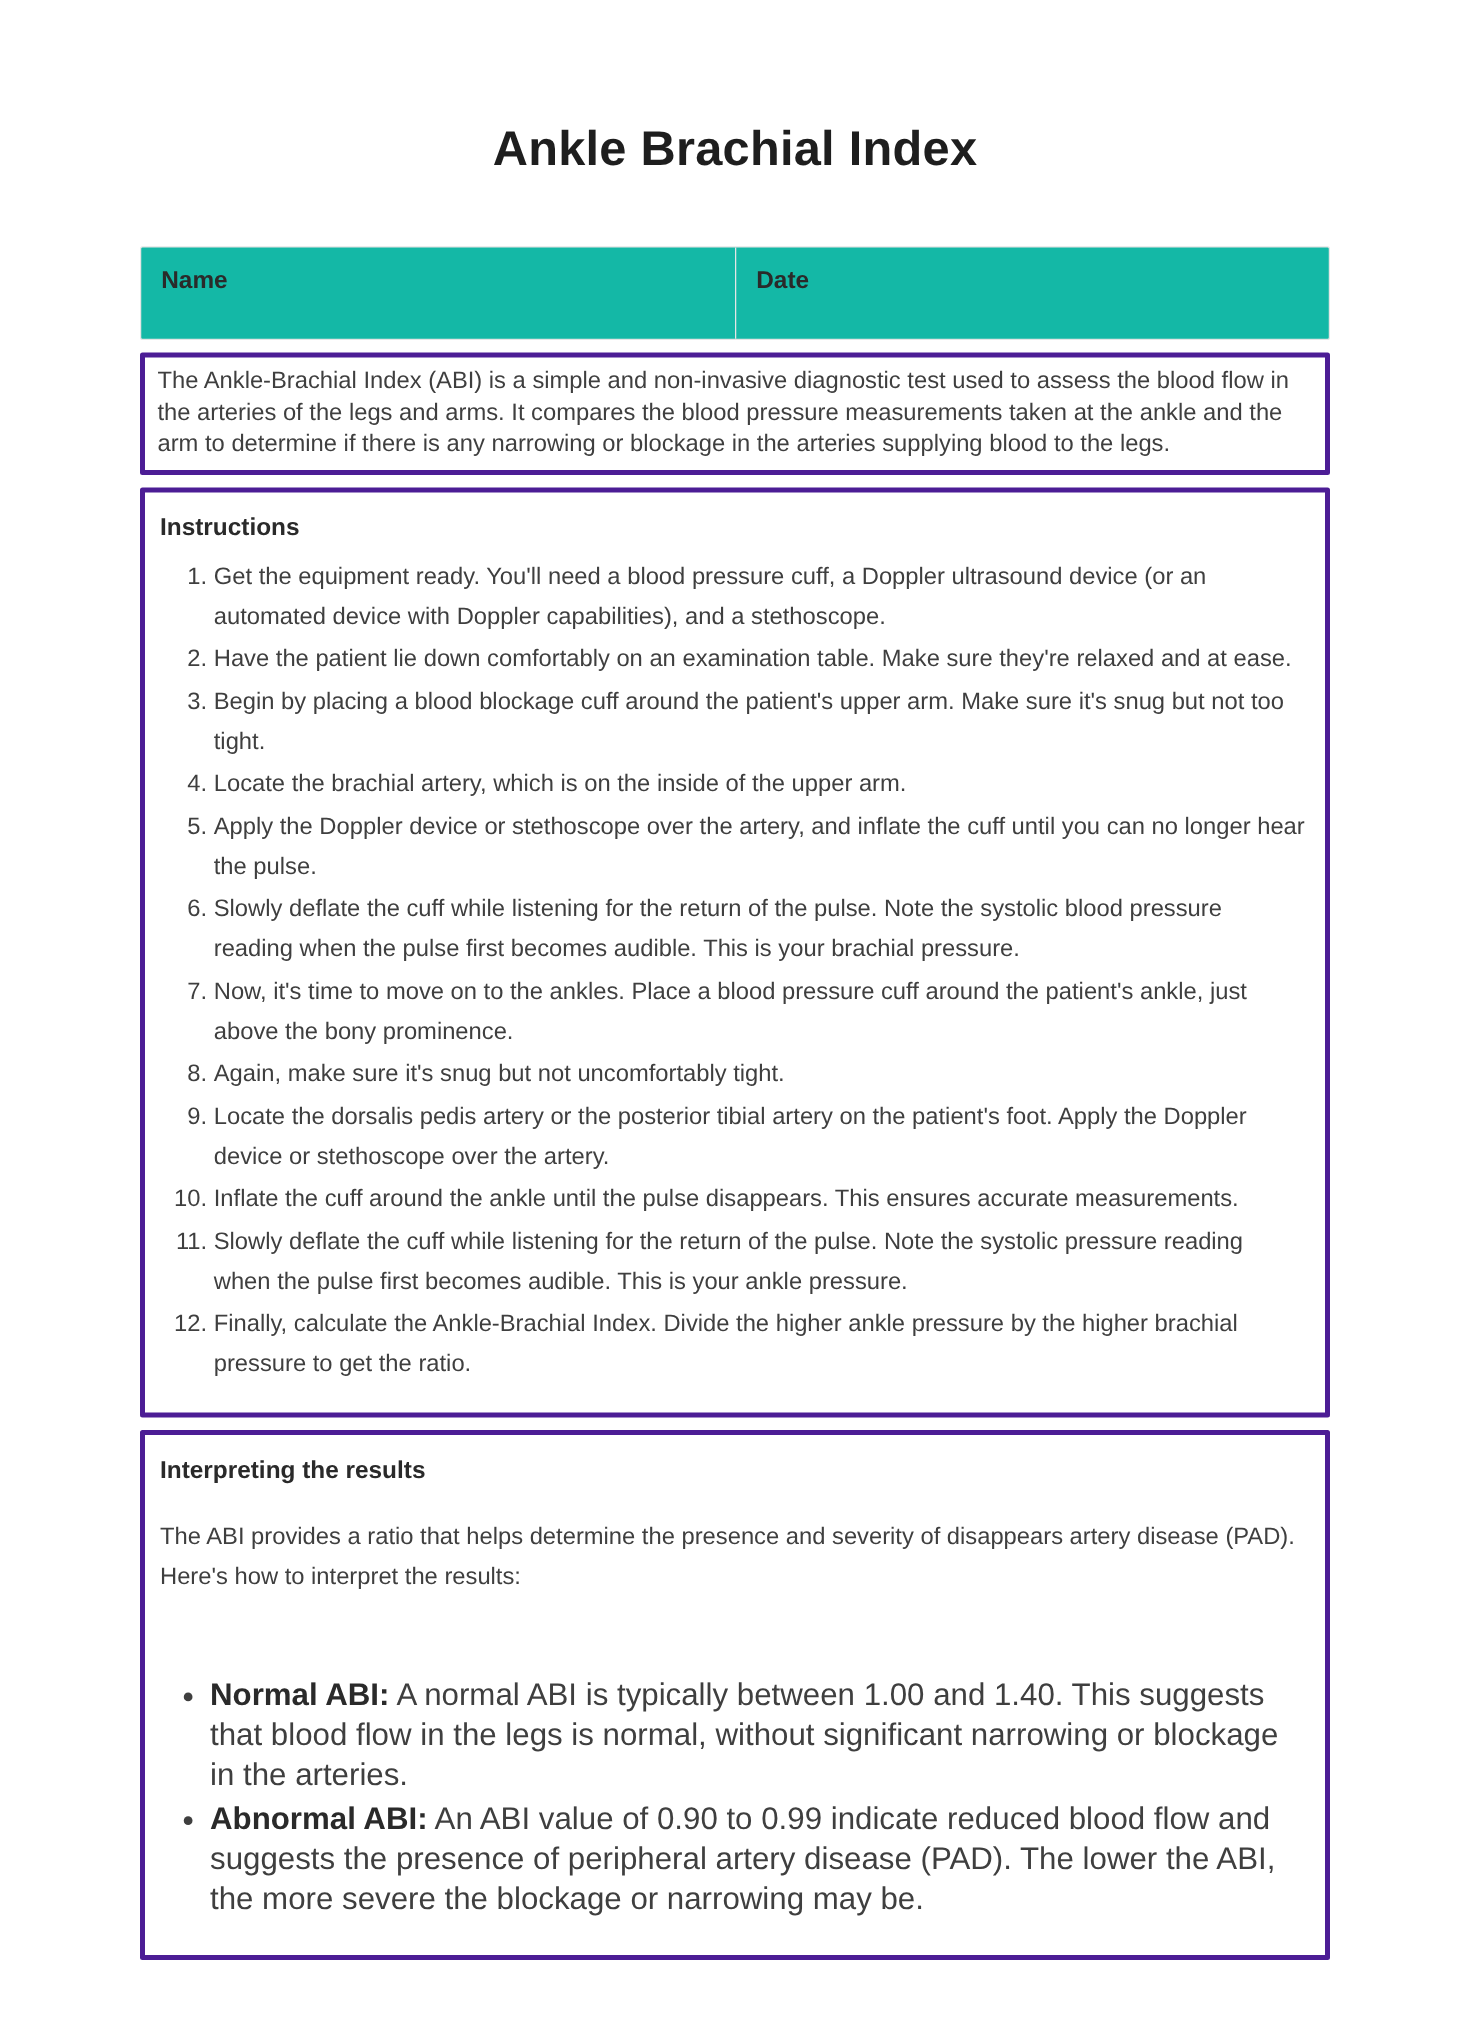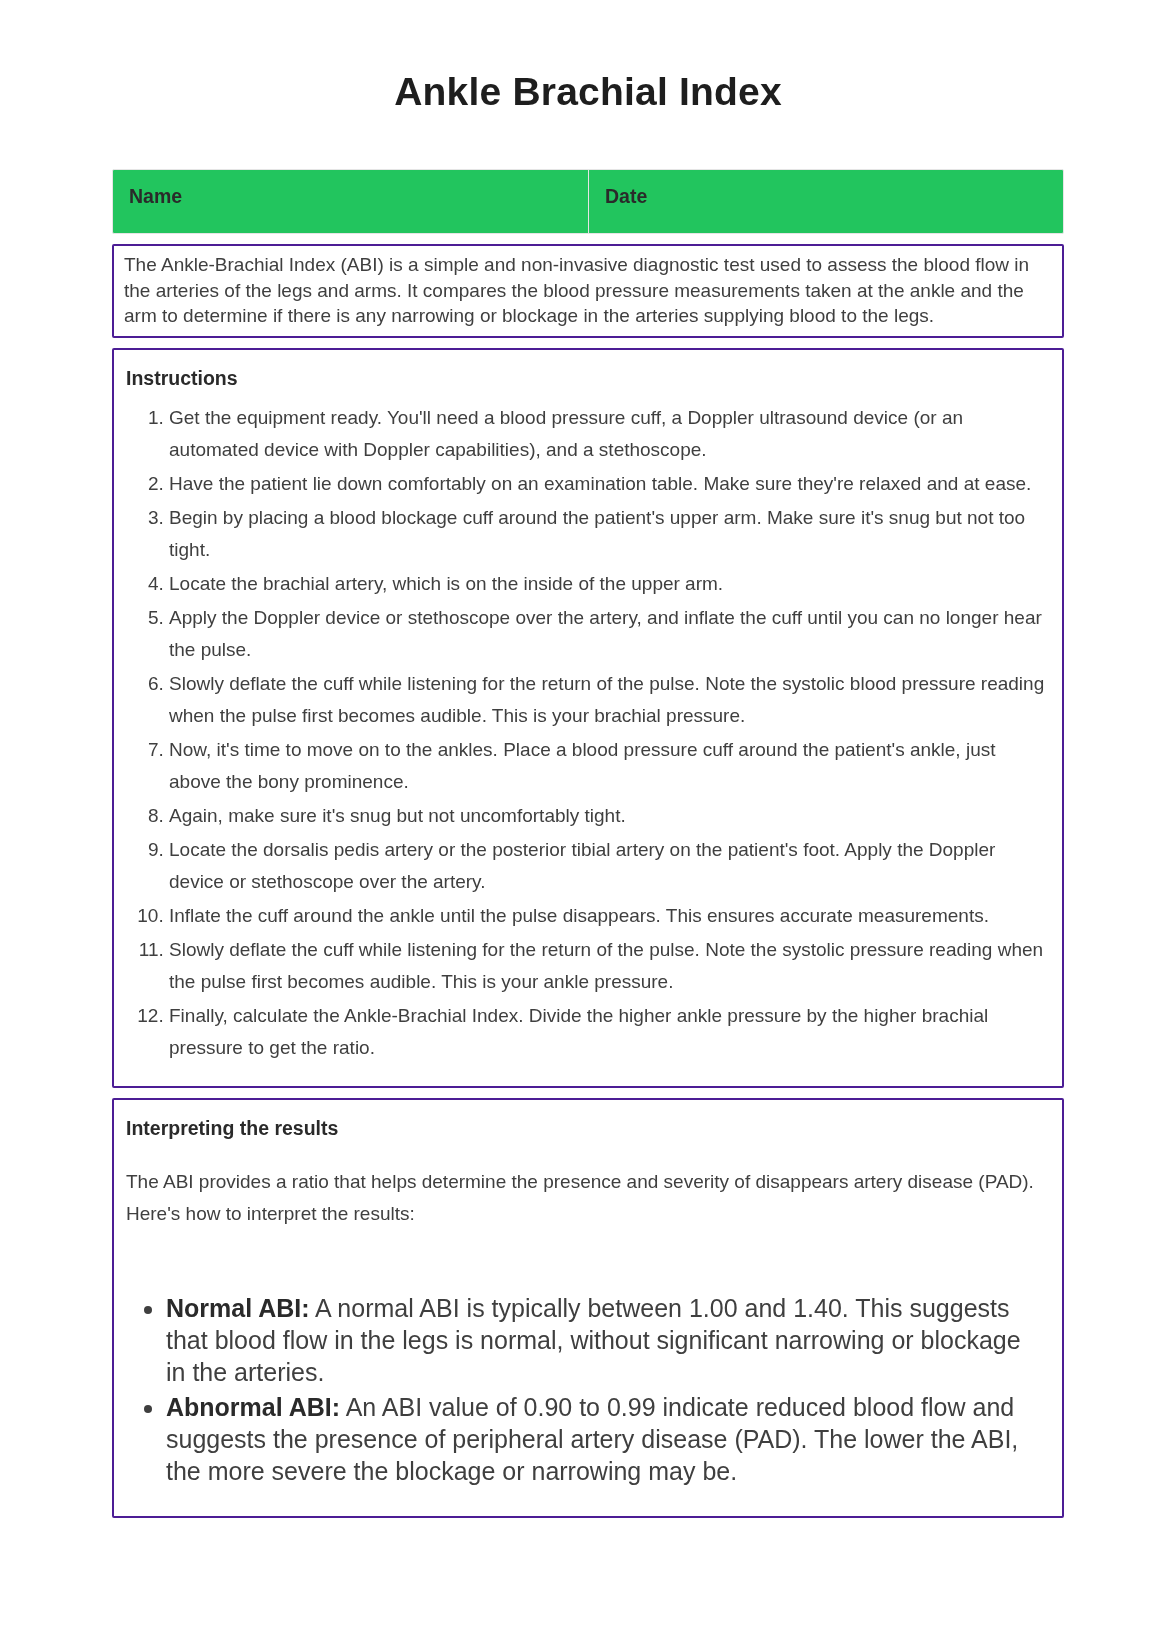--- a/index.html
+++ b/index.html
@@ -9,43 +9,43 @@
     width:1176px; height:1630px;
     margin:0 auto;
     background:#ffffff;
     font-family:"Liberation Sans","DejaVu Sans",sans-serif;
     color:#414141;
     overflow:hidden;
   }
   .content { width:952px; margin:0 auto; }
 
   .doc-title {
-    padding-top:68px;
+    padding-top:96px;
     text-align:center;
     font-size:39px;
     line-height:47px;
     font-weight:700;
     letter-spacing:0.2px;
     color:#1e1e1e;
   }
 
   .name-date {
     display:flex;
     margin-top:54px;
-    height:65px;
+    height:75px;
     border:1px solid #e5e5e5;
     border-radius:2px;
-    background:#22c55e;
+    background:#14b8a6;
   }
   .name-date .cell { flex:1 1 50%; padding:15px 16px; }
   .name-date .cell + .cell { border-left:1px solid #e5e5e5; }
   .cell-label { font-size:19.5px; font-weight:700; color:#2a2a2a; }
 
   .box {
-    border:2px solid #4c1d95;
+    border:4px solid #4c1d95;
     border-radius:2px;
     margin-top:10px;
     background:#fff;
   }
   .box-heading { font-size:19.5px; font-weight:700; line-height:24px; color:#2a2a2a; }
 
   .box.intro {
     padding:6px 14px 7px 10px;
     font-size:19px;
     line-height:25.5px;

